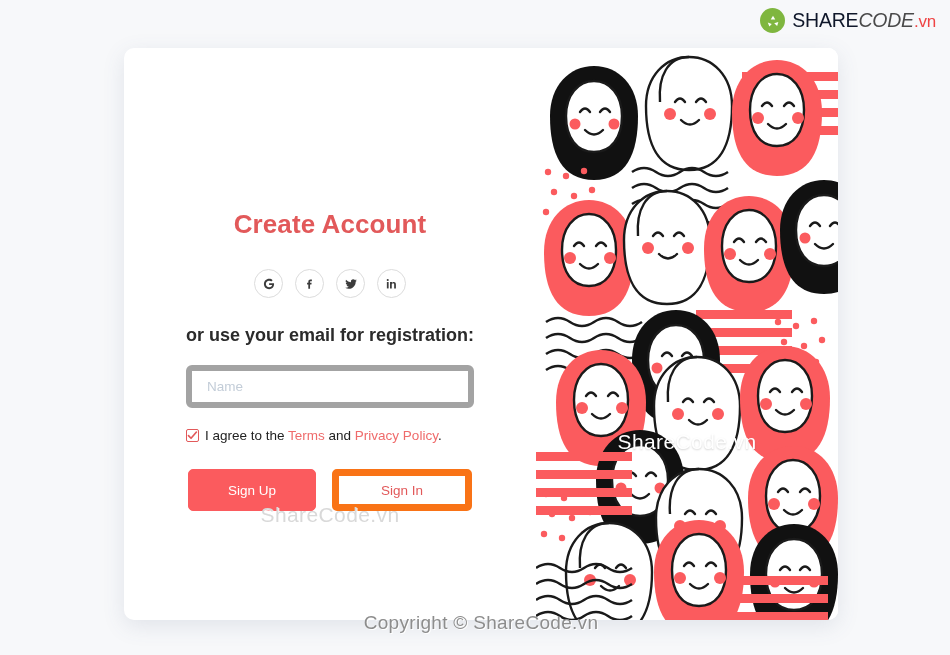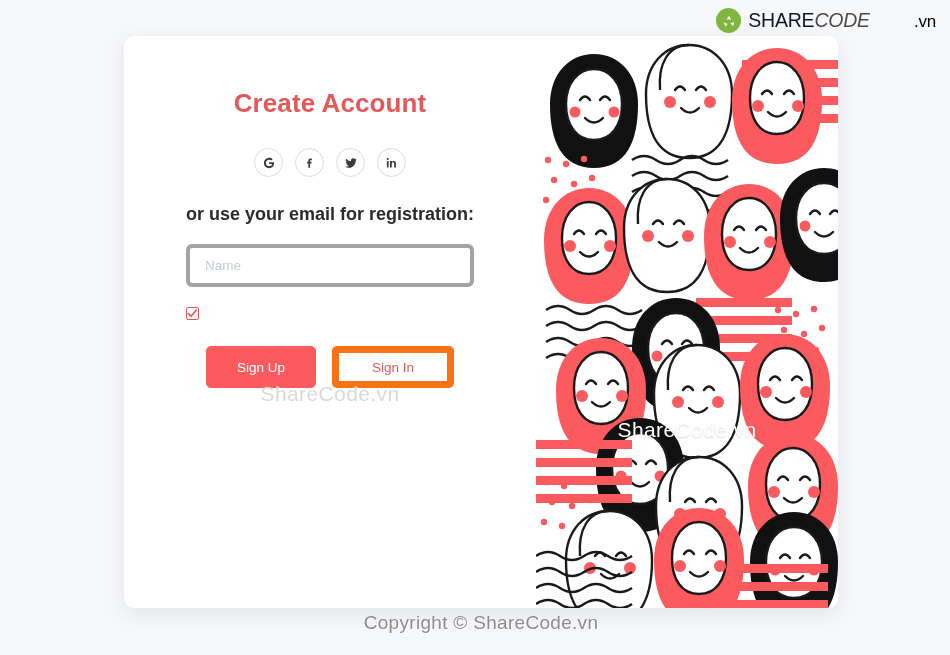--- a/index.html
+++ b/index.html
@@ -37,34 +37,35 @@
     flex: none;
   }
   .brand-text {
     font-size: 19.5px;
     letter-spacing: -0.2px;
     white-space: nowrap;
     line-height: 1;
   }
   .brand-share { color: #0f172a; font-weight: normal; }
   .brand-code  { color: #4a4a4a; font-weight: normal; font-style: italic; }
-  .brand-vn    { color: #000000; font-weight: normal; font-size: 17px; margin-left: 44px; }
+  .brand-vn    { color: #ef4444; font-weight: normal; font-size: 17px; }
 
   
   .card {
     position: absolute;
     left: 124px;
-    top: 36px;
+    top: 48px;
     width: 714px;
     height: 572px;
     background: #ffffff;
     border-radius: 10px;
     box-shadow: 0 6px 22px rgba(80, 95, 125, 0.13);
     display: flex;
     overflow: hidden;
+    align-items: center;
   }
 
   
   .form-pane {
     width: 412px;
     flex: none;
     position: relative;
     display: flex;
     flex-direction: column;
     align-items: center;
@@ -106,21 +107,21 @@
 
   .fields { width: 288px; }
 
   .field-wrap {
     position: relative;
     margin-bottom: 14px;
   }
   .field {
     width: 100%;
     height: 43px;
-    border: 4px solid #a3a3a3;
+    border: 6px solid #a3a3a3;
     border-radius: 6px;
     background: #ffffff;
     padding: 0 15px;
     font-size: 13.5px;
     font-family: "Liberation Sans", sans-serif;
     color: #55606b;
     outline: none;
   }
   .field::placeholder { color: #c3cdd8; }
 
@@ -153,21 +154,21 @@
     border-radius: 2px;
     background: #fff;
     display: flex;
     align-items: center;
     justify-content: center;
     cursor: pointer;
   }
   .link-red { color: #ef6b6b; text-decoration: none; cursor: pointer; }
 
   .btn-row {
-    width: 248px;
+    width: 284px;
     display: flex;
     gap: 16px;
     margin-top: 26px;
   }
   .btn {
     flex: 1;
     height: 42px;
     border-radius: 5px;
     font-size: 13.5px;
     font-family: "Liberation Sans", sans-serif;
@@ -300,20 +301,21 @@
 
 
     </div>
 
     <div class="terms-row">
       <span class="checkbox">
         <svg width="11" height="11" viewBox="0 0 12 12" aria-hidden="true">
           <path d="M1.6 6.2 L4.4 9 L10.3 2.2" fill="none" stroke="#e2595a" stroke-width="1.8" stroke-linecap="round" stroke-linejoin="round"></path>
         </svg>
       </span>
+      <span><span>I agree to the </span><a class="link-red">Terms</a><span> and </span><a class="link-red">Privacy Policy</a><span>.</span></span>
     </div>
 
     <div class="btn-row">
       <button class="btn btn-primary">Sign Up</button>
       <button class="btn btn-secondary">Sign In</button>
     </div>
 
     <div class="wm-form">ShareCode.vn</div>
   </div>
 

